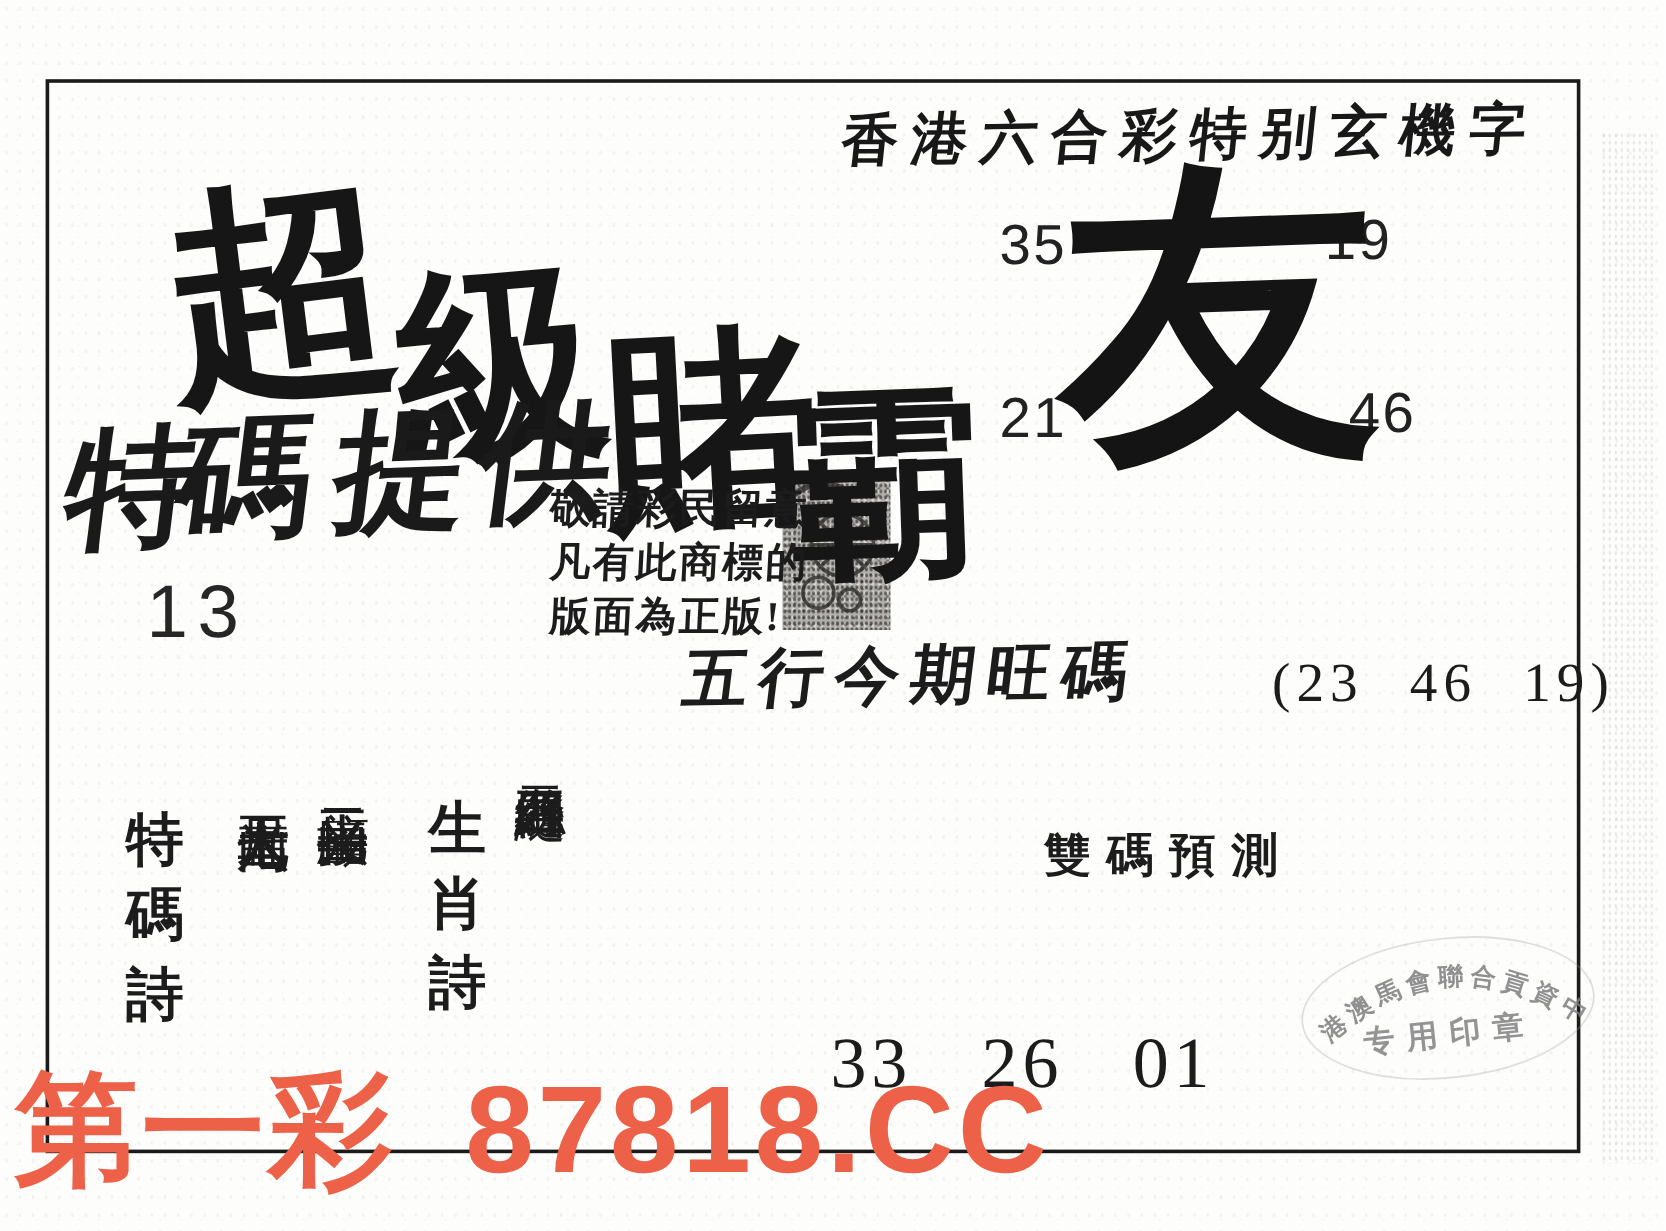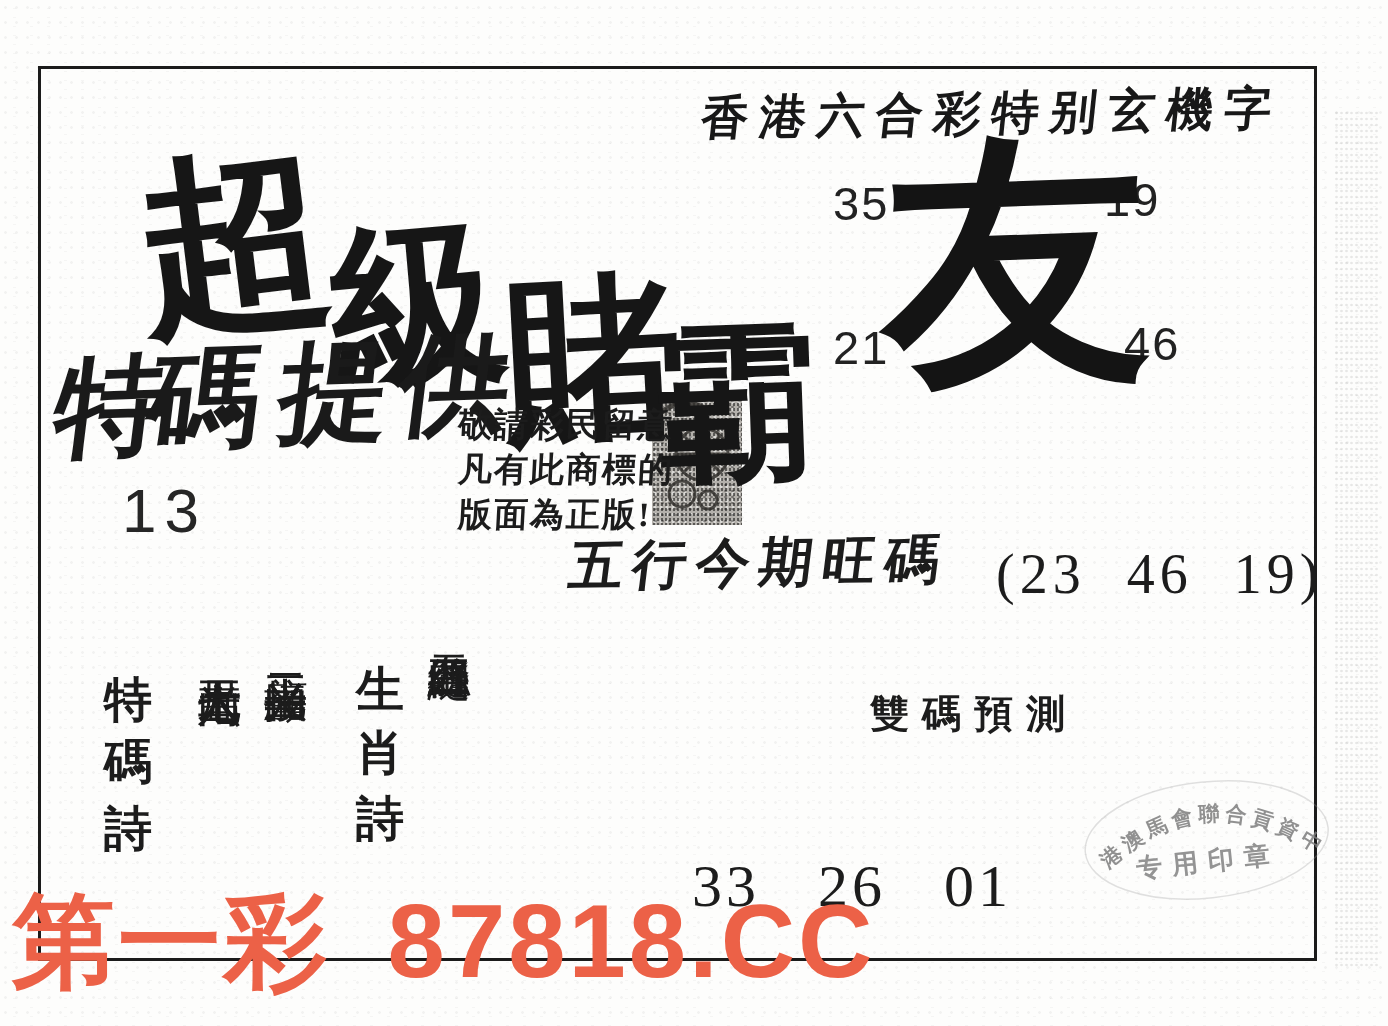--- a/index.html
+++ b/index.html
@@ -60,21 +60,21 @@
   .n35 { left:833px; top:180px; }
   .n19 { left:1104px; top:176px; }
   .n21 { left:833px; top:324px; }
   .n46 { left:1124px; top:320px; }
   .friend { left:882px; top:130px; font-size:268px; font-weight:900; z-index:2; transform:rotate(-2deg); color:#141414; }
   .issue { left:913px; top:440px; font-size:34px; font-weight:600; letter-spacing:7px; z-index:2; }
 
   .fifteen { left:122px; top:480px; font-size:62px; font-family:"Liberation Sans", sans-serif; font-weight:300; letter-spacing:8px; z-index:2; color:#262626; }
 
   .wuxing-label { left:570px; top:536px; font-size:54px; font-weight:800; letter-spacing:9px; transform:skewX(-8deg) rotate(-1deg); z-index:2; }
-  .wuxing-nums  { left:996px; top:546px; font-size:56px; font-weight:400; letter-spacing:5px; word-spacing:22px; z-index:2; }
+  .wuxing-nums  { left:1060px; top:546px; font-size:46px; font-weight:400; letter-spacing:5px; word-spacing:22px; z-index:2; }
 
   .vcol { writing-mode:vertical-rl; text-orientation:upright; z-index:2; position:absolute; white-space:nowrap; }
   .col-sp-title { left:96px;  top:636px; font-size:48px; font-weight:600; letter-spacing:64px; }
   .col-sp-1     { left:190px; top:646px; font-size:44px; font-weight:500; letter-spacing:0px; }
   .col-sp-2     { left:256px; top:642px; font-size:44px; font-weight:500; letter-spacing:0px; }
   .col-zo-title { left:348px; top:626px; font-size:48px; font-weight:600; letter-spacing:64px; }
   .col-zo-1     { left:420px; top:622px; font-size:43px; font-weight:500; letter-spacing:1px; }
 
   .double-label { left:870px; top:694px; font-size:39px; font-weight:700; letter-spacing:13px; z-index:2; }
   .double-nums  { left:692px; top:856px; display:flex; gap:58px; font-size:60px; font-weight:400; letter-spacing:4px; z-index:2; }

